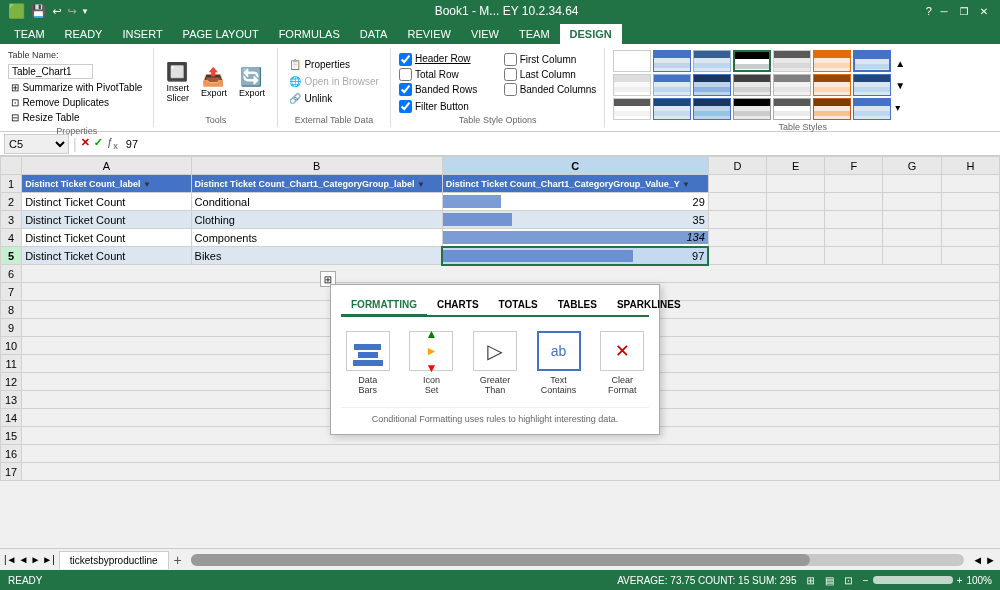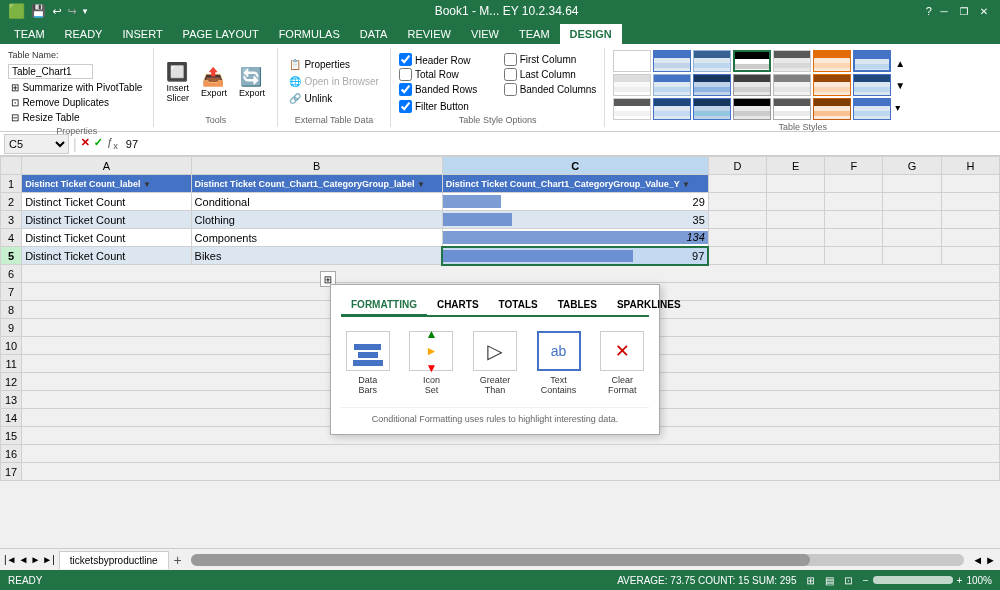--- a/index.html
+++ b/index.html
@@ -411,21 +411,21 @@
       <div class="ribbon-small-btn">
         <span>🔗</span>
         <span>Unlink</span>
       </div>
     </div>
     <div class="ribbon-group-label">External Table Data</div>
   </div>
 
   <div class="ribbon-group">
     <div style="display:grid;grid-template-columns:1fr 1fr;gap:2px 12px;flex:1;align-content:center;">
-      <label style="display:flex;align-items:flex-end;gap:3px;font-size:10px;cursor:pointer;">
+      <label style="display:flex;align-items:flex-start;gap:3px;font-size:10px;cursor:pointer;text-decoration:underline;">
         <input type="checkbox" checked="" style=""> Header Row
       </label>
       <label style="display:flex;align-items:center;gap:3px;font-size:10px;cursor:pointer;">
         <input type="checkbox" style=""> First Column
       </label>
       <label style="display:flex;align-items:center;gap:3px;font-size:10px;cursor:pointer;">
         <input type="checkbox" style=""> Total Row
       </label>
       <label style="display:flex;align-items:center;gap:3px;font-size:10px;cursor:pointer;">
         <input type="checkbox" style=""> Last Column

